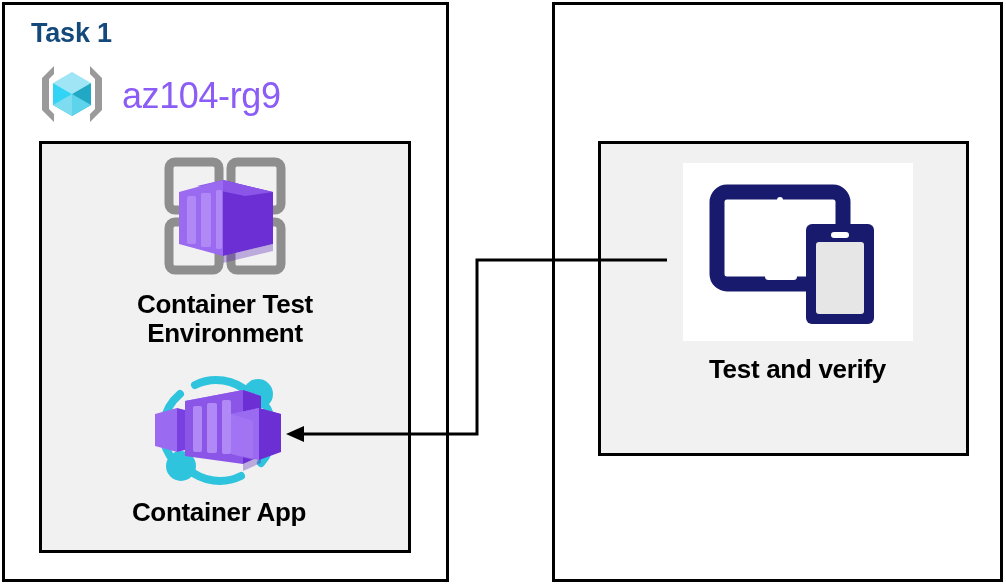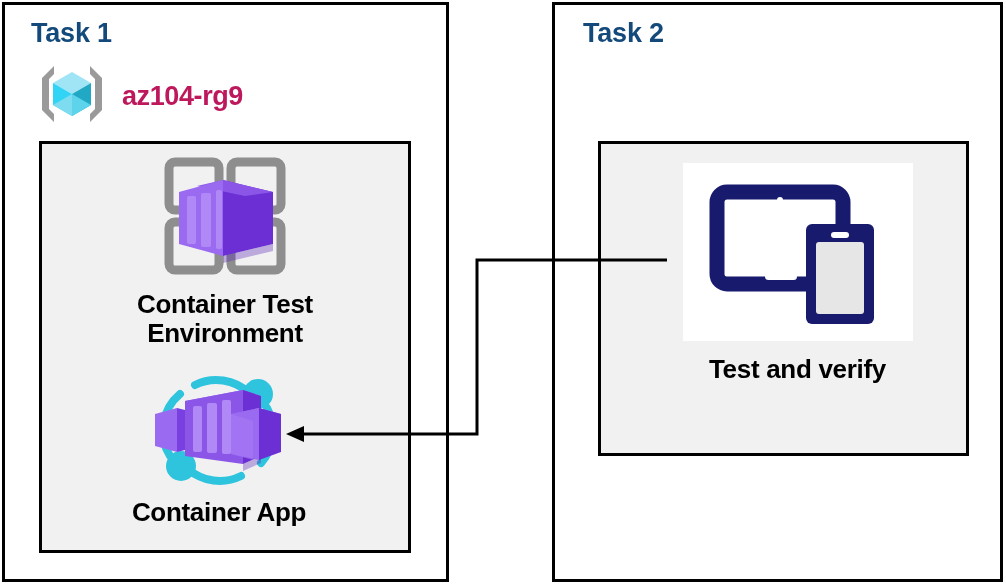--- a/index.html
+++ b/index.html
@@ -43,23 +43,23 @@
   
   #rg-row {
     position: absolute;
     left: 36px;
     top: 58px;
     display: flex;
     align-items: center;
     gap: 14px;
   }
   #rg-label {
-    font-size: 27px;
-    font-weight: bold;
-    color: #be185d;
+    font-size: 36px;
+    font-weight: normal;
+    color: #8b5cf6;
     letter-spacing: -0.4px;
     white-space: nowrap;
   }
 
   
   .gray-panel {
     position: absolute;
     background: #f1f1f1;
     border: 3px solid #000000;
     box-sizing: border-box;
@@ -203,21 +203,20 @@
         <path d="M126 40 L148 46 L148 84 L126 92 Z" fill="#6b2fd4"></path>
         <path d="M98 46 L126 40 L126 92 L98 86 Z" fill="#9a6bf0"></path>
         <path d="M98 46 L120 53 L120 92 L98 86 Z" fill="#a97bf5" opacity="0.55"></path>
       </svg>
     </span>
     <div class="node-label">Container App</div>
   </div>
 
   <div id="task2-box" class="task-box"></div>
 
-  <div id="task2-title" class="task-title">Task 2</div>
 
   <div id="task2-panel" class="gray-panel"></div>
 
   <div id="node-test" class="node">
     <div class="icon-plate">
       <span>
         <svg width="190" height="152" viewBox="0 0 190 152">
 
           <rect x="14" y="18" width="126" height="92" rx="10" fill="none" stroke="#181A6E" stroke-width="15"></rect>
 

